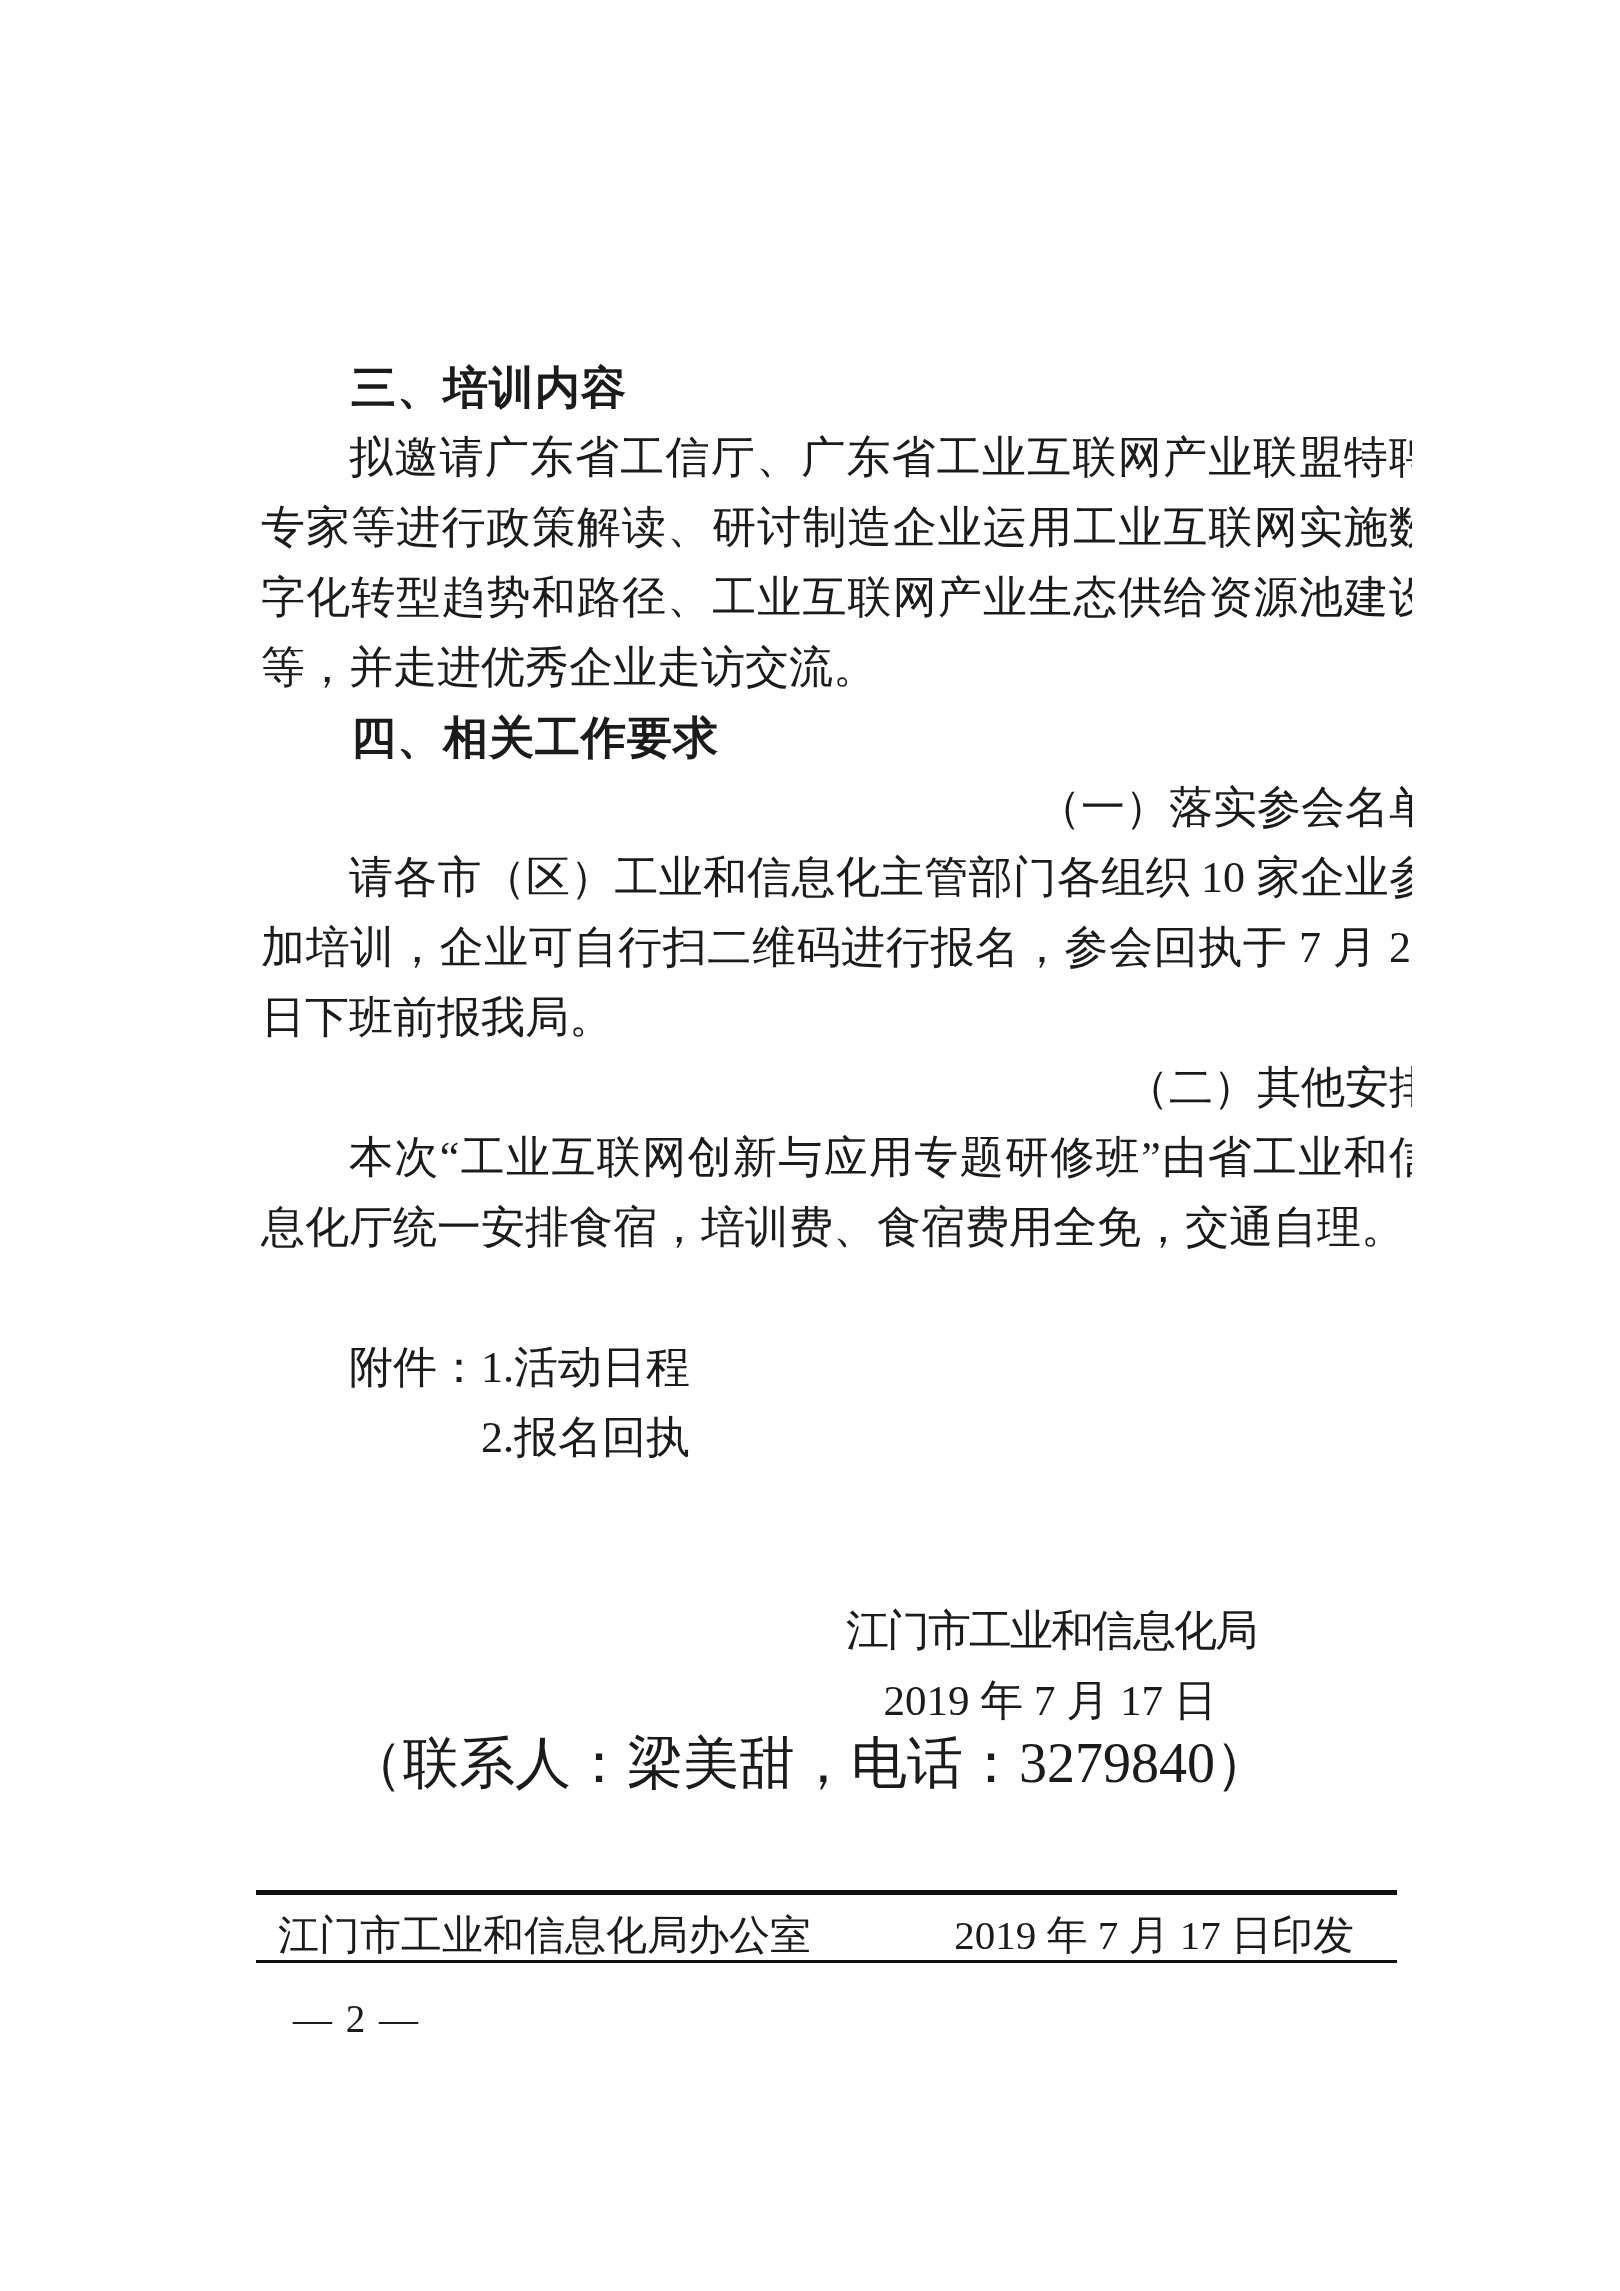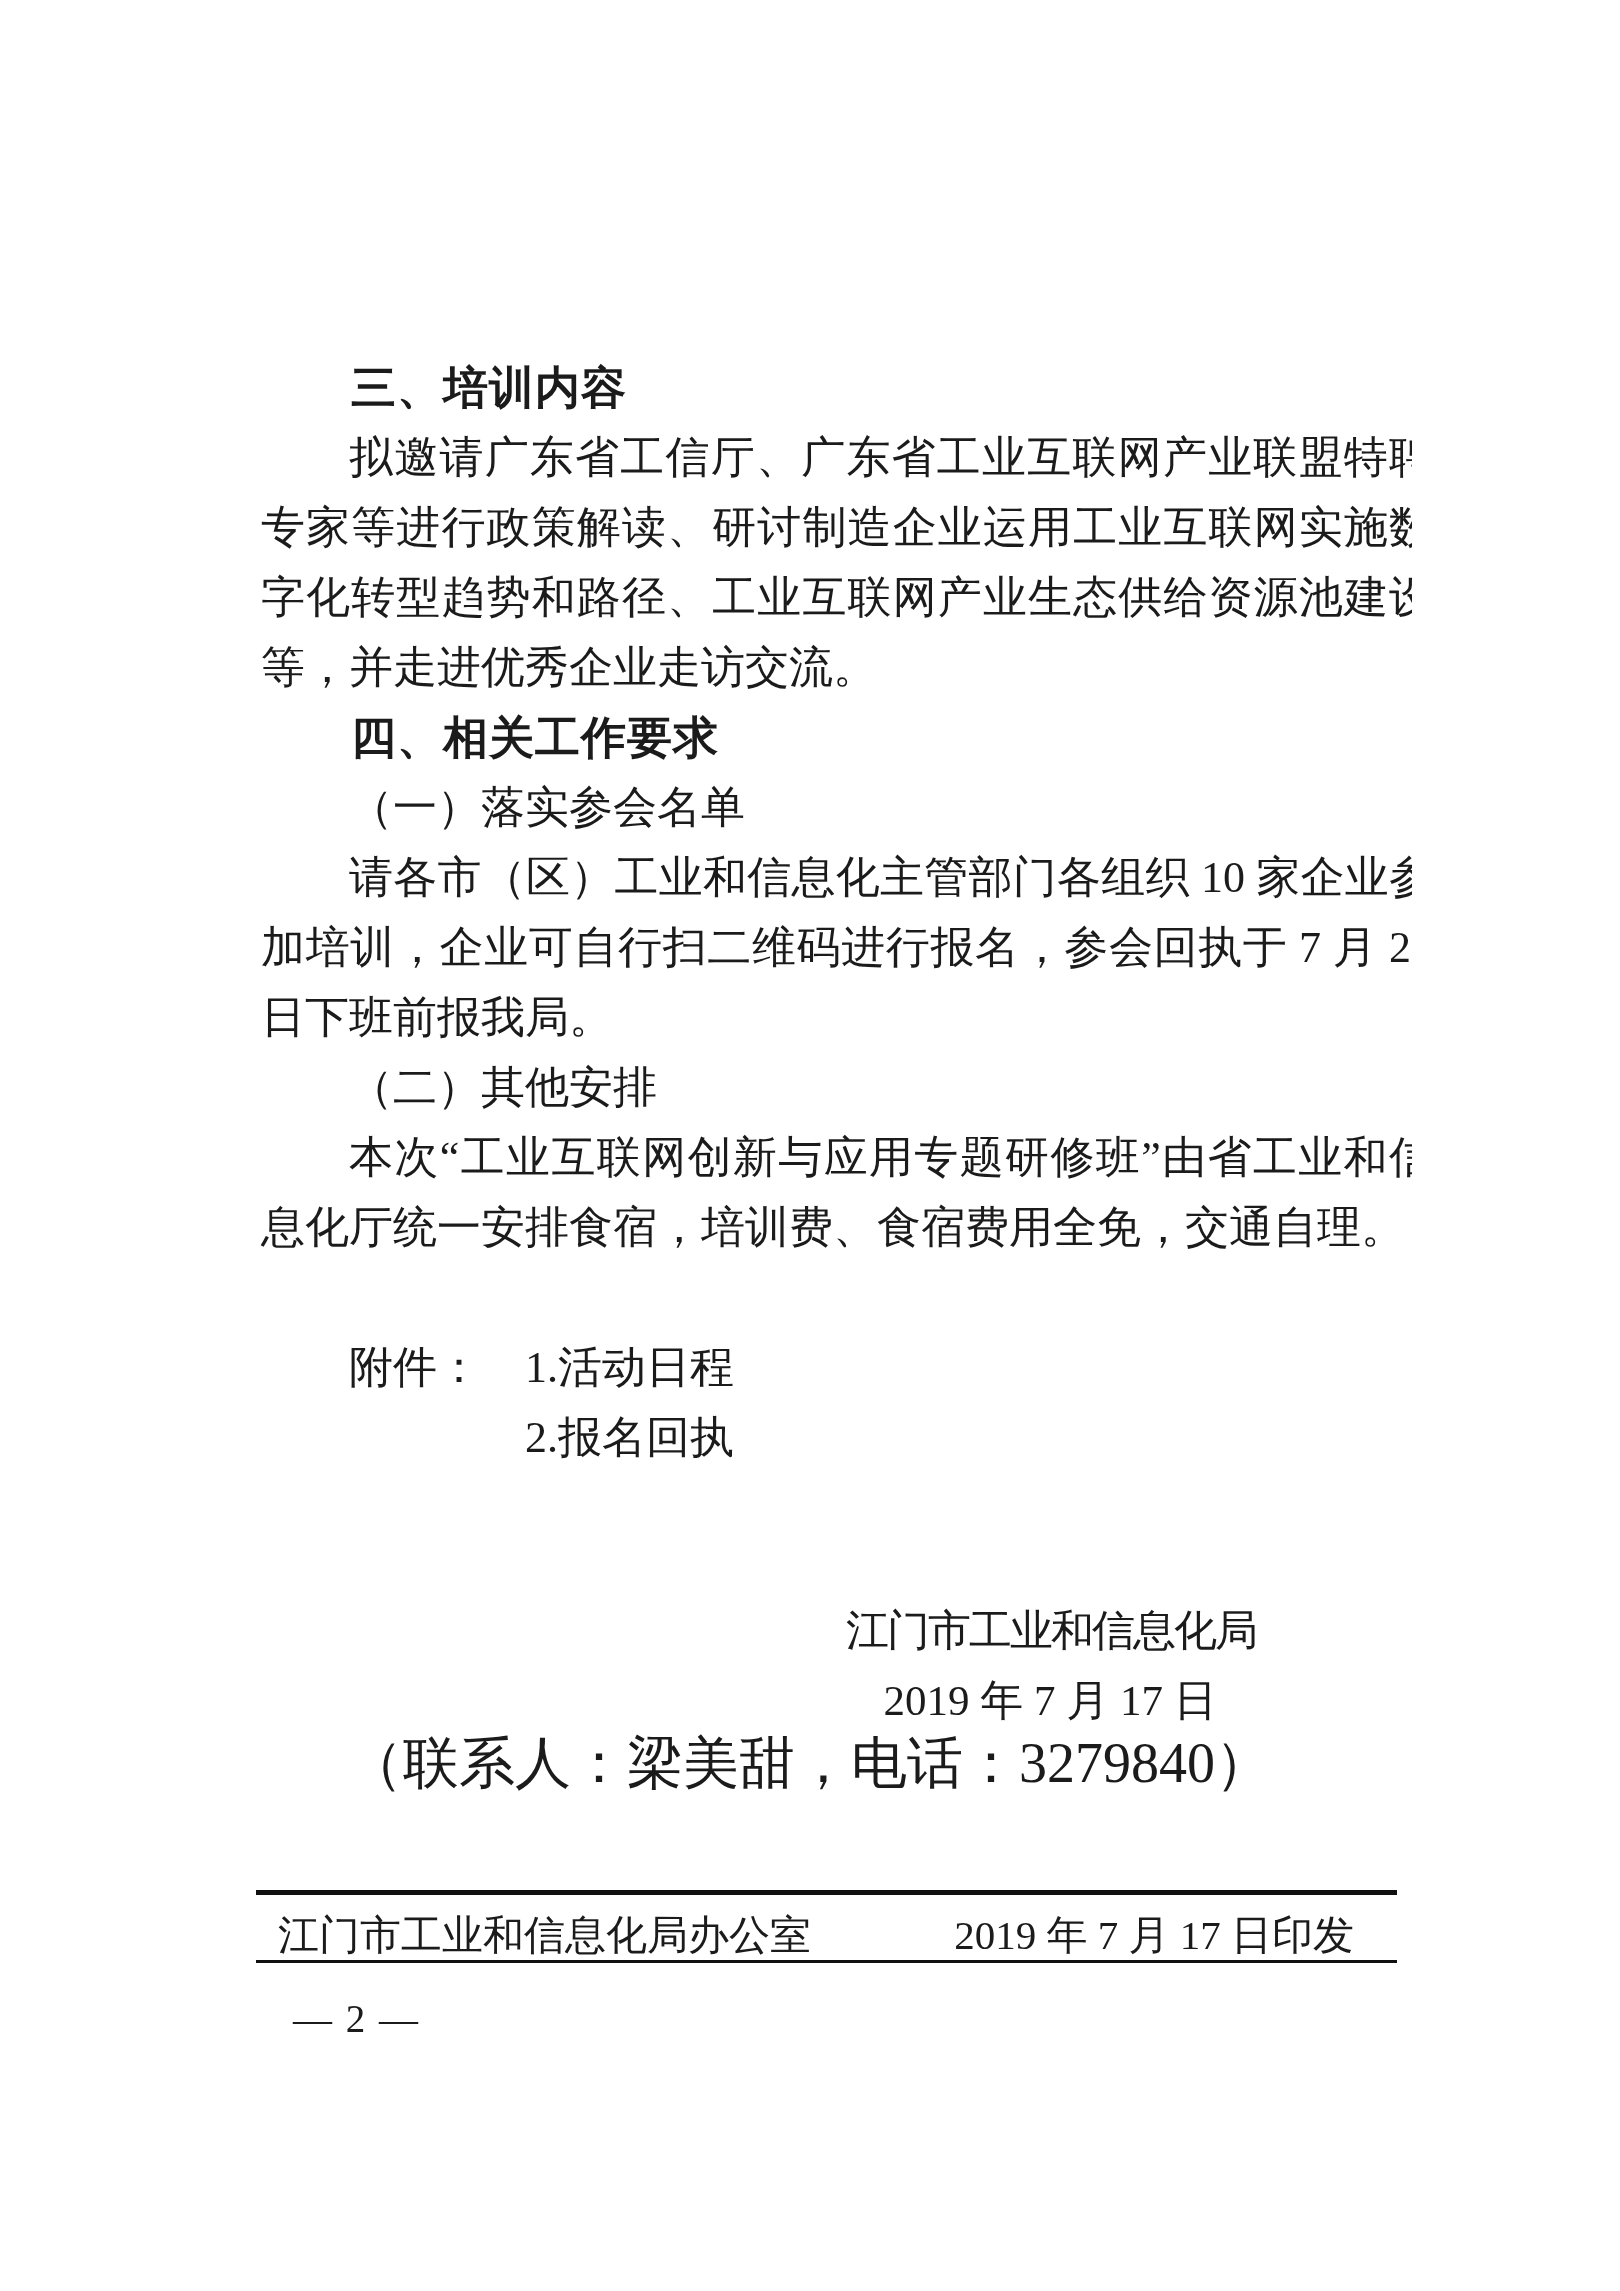--- a/index.html
+++ b/index.html
@@ -29,30 +29,31 @@
   }
   .main p.body-para {
     margin:0;
     text-align:justify;
     text-justify:inter-character;
     text-indent:2em;
   }
   .main p.sub-heading {
     margin:0;
     text-indent:2em;
+    text-align:right;
   }
   .attach-row {
     margin-top:70px;
     margin-left:88px;
     display:flex;
     align-items:flex-start;
   }
   .attach-label { white-space:nowrap; }
   .attach-items { display:block; }
-  .attach-item { display:block;margin-left:44px; }
+  .attach-item { display:block; }
 
   
   .signature-block {
     position:absolute;
     left:846px; top:1596px;
     width:408px;
     text-align:center;
     font-size:43px;
     line-height:70px;
     white-space:nowrap;

